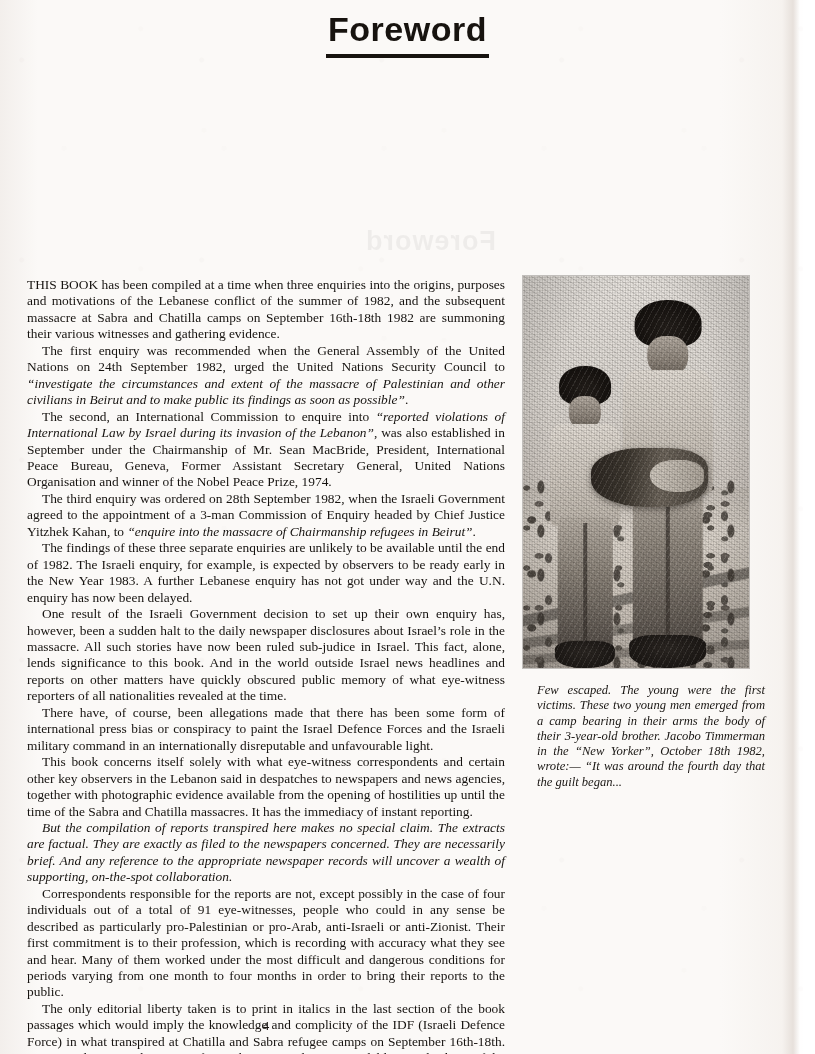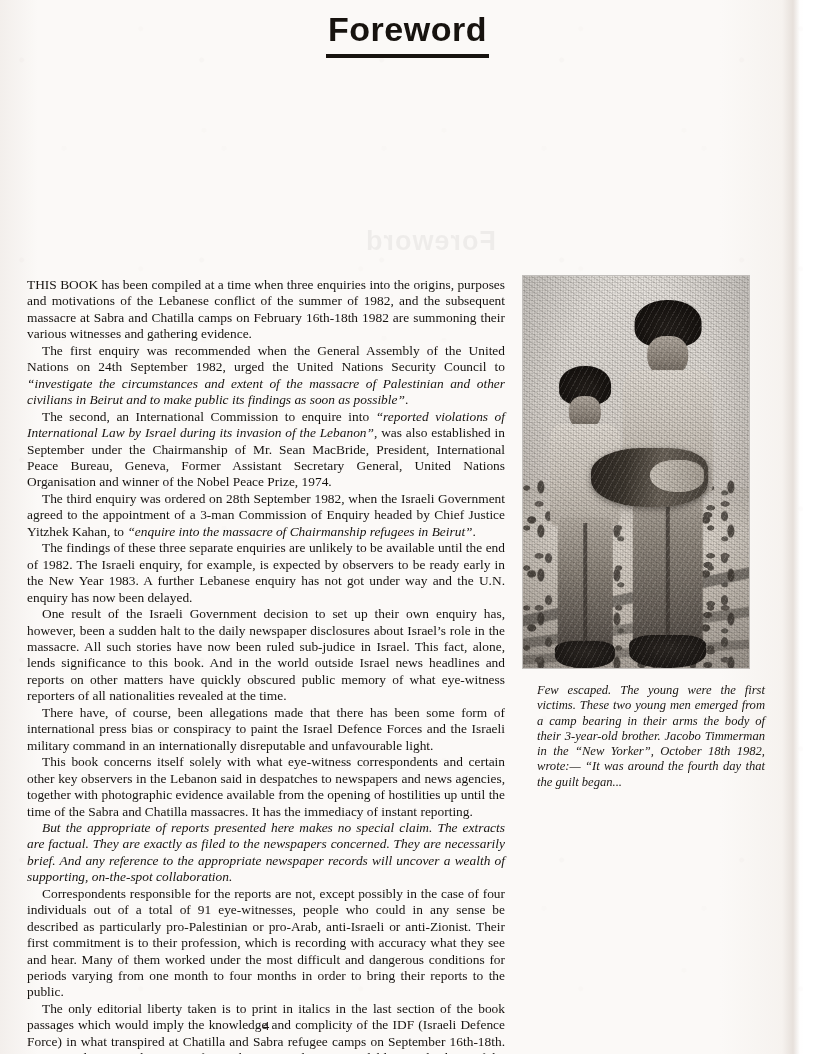--- a/index.html
+++ b/index.html
@@ -319,29 +319,29 @@
   <div class="paper-tint"></div>
   <div class="paper-grain"></div>
 
   <div class="bleed-through">Foreword</div>
 
   <div class="title-block">
     <span class="title">Foreword</span>
   </div>
 
   <div class="body-column" id="body-column">
-      <p class="no-indent"><span>THIS BOOK has been compiled at a time when three enquiries into the origins, purposes and motivations of the Lebanese conflict of the summer of 1982, and the subsequent massacre at Sabra and Chatilla camps on February 16th-18th 1982 are summoning their various witnesses and gathering evidence.</span></p>
+      <p class="no-indent"><span>THIS BOOK has been compiled at a time when three enquiries into the origins, purposes and motivations of the Lebanese conflict of the summer of 1982, and the subsequent massacre at Sabra and Chatilla camps on September 16th-18th 1982 are summoning their various witnesses and gathering evidence.</span></p>
       <p><span>The first enquiry was recommended when the General Assembly of the United Nations on 24th September 1982, urged the United Nations Security Council to </span><i>“investigate the circumstances and extent of the massacre of Palestinian and other civilians in Beirut and to make public its findings as soon as possible”</i><span>.</span></p>
       <p><span>The second, an International Commission to enquire into </span><i>“reported violations of International Law by Israel during its invasion of the Lebanon”</i><span>, was also established in September under the Chairmanship of Mr. Sean MacBride, President, International Peace Bureau, Geneva, Former Assistant Secretary General, United Nations Organisation and winner of the Nobel Peace Prize, 1974.</span></p>
       <p><span>The third enquiry was ordered on 28th September 1982, when the Israeli Government agreed to the appointment of a 3-man Commission of Enquiry headed by Chief Justice Yitzhek Kahan, to </span><i>“enquire into the massacre of Chairmanship refugees in Beirut”</i><span>.</span></p>
       <p><span>The findings of these three separate enquiries are unlikely to be available until the end of 1982. The Israeli enquiry, for example, is expected by observers to be ready early in the New Year 1983. A further Lebanese enquiry has not got under way and the U.N. enquiry has now been delayed.</span></p>
       <p><span>One result of the Israeli Government decision to set up their own enquiry has, however, been a sudden halt to the daily newspaper disclosures about Israel’s role in the massacre. All such stories have now been ruled sub-judice in Israel. This fact, alone, lends significance to this book. And in the world outside Israel news headlines and reports on other matters have quickly obscured public memory of what eye-witness reporters of all nationalities revealed at the time.</span></p>
       <p><span>There have, of course, been allegations made that there has been some form of international press bias or conspiracy to paint the Israel Defence Forces and the Israeli military command in an internationally disreputable and unfavourable light.</span></p>
       <p><span>This book concerns itself solely with what eye-witness correspondents and certain other key observers in the Lebanon said in despatches to newspapers and news agencies, together with photographic evidence available from the opening of hostilities up until the time of the Sabra and Chatilla massacres. It has the immediacy of instant reporting.</span></p>
-      <p class="italic"><i>But the appropriate of reports presented here makes no special claim. The extracts are factual. They are exactly as filed to the newspapers concerned. They are necessarily brief. And any reference to the appropriate newspaper records will uncover a wealth of supporting, on-the-spot collaboration.</i></p>
+      <p class="italic"><i>But the compilation of reports transpired here makes no special claim. The extracts are factual. They are exactly as filed to the newspapers concerned. They are necessarily brief. And any reference to the appropriate newspaper records will uncover a wealth of supporting, on-the-spot collaboration.</i></p>
       <p><span>Correspondents responsible for the reports are not, except possibly in the case of four individuals out of a total of 91 eye-witnesses, people who could in any sense be described as particularly pro-Palestinian or pro-Arab, anti-Israeli or anti-Zionist. Their first commitment is to their profession, which is recording with accuracy what they see and hear. Many of them worked under the most difficult and dangerous conditions for periods varying from one month to four months in order to bring their reports to the public.</span></p>
       <p><span>The only editorial liberty taken is to print in italics in the last section of the book passages which would imply the knowledge and complicity of the IDF (Israeli Defence Force) in what transpired at Chatilla and Sabra refugee camps on September 16th-18th. For a conclusion on this matter, from whatever evidence is available, is indeed one of the main objectives of the other enquiries currently being conducted by the Israeli Government, by the MacBride Commission and by the United Nations.</span></p>
     </div>
 
   <figure class="photo-figure" style="margin:0;">
     <div class="photo">
       <div class="ph-sky"></div>
       <div class="ph-ground"></div>
       <div class="ph-shadows"></div>
       <div class="ph-rubble"></div>

